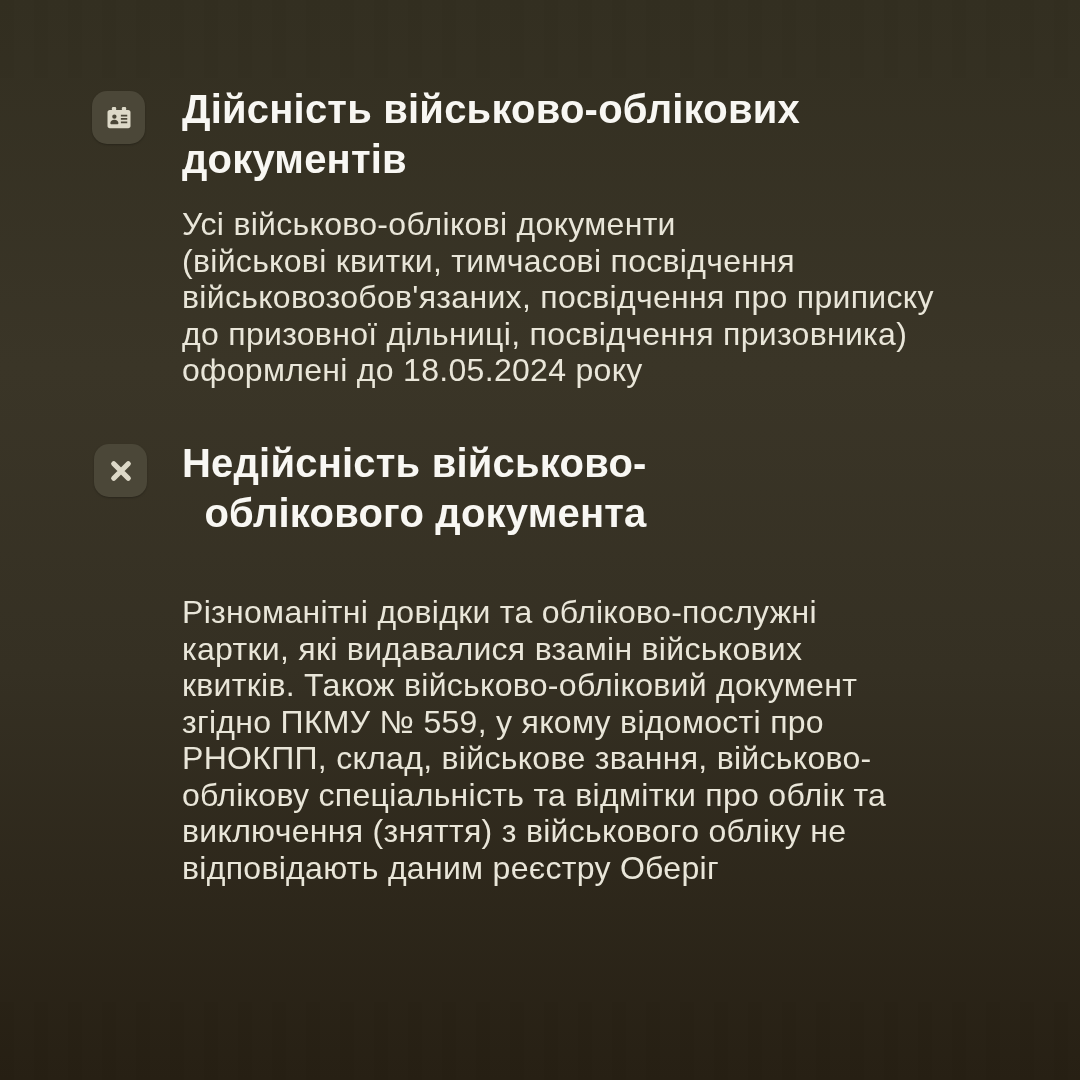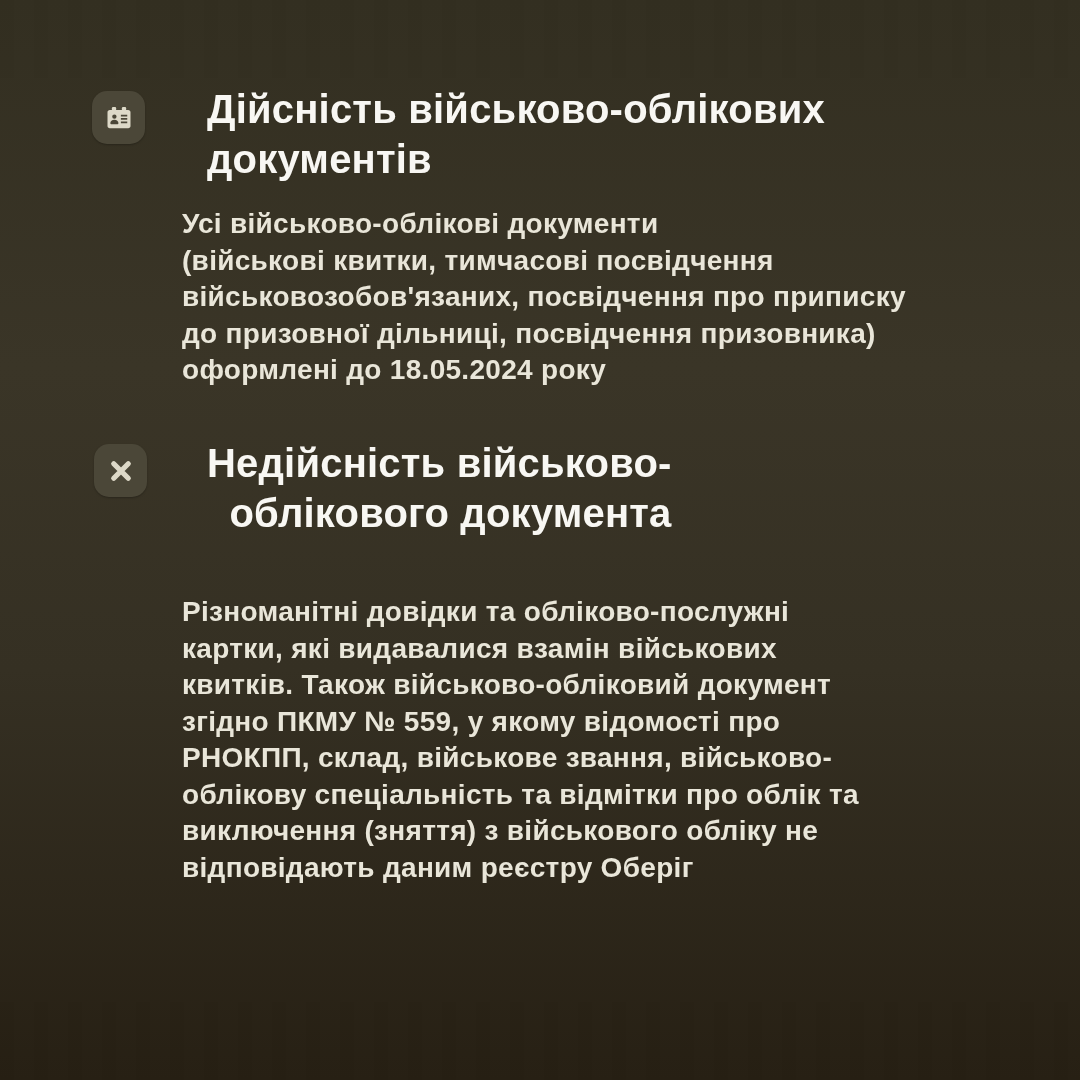--- a/index.html
+++ b/index.html
@@ -27,25 +27,24 @@
     background:var(--icon-bg);
     display:flex;align-items:center;justify-content:center;
     box-shadow:0 1px 2px rgba(0,0,0,.25);
   }
   .icon-btn svg{display:block;}
   .heading{
     position:absolute;left:182px;
     font-size:40px;font-weight:700;line-height:50px;
     color:var(--heading-color);letter-spacing:.2px;
     white-space:pre-line;
-    margin-left:25px;
   }
   .body-text{
     position:absolute;left:182px;width:840px;
-    font-size:28px;font-weight:700;line-height:36.5px;
+    font-size:32px;font-weight:400;line-height:36.5px;
     color:var(--body-color);letter-spacing:.3px;
     white-space:pre-line;
   }
   #icon1{left:92px;top:91px;}
   #heading1{top:84px;}
   #body1{top:206px;}
   #icon2{left:94px;top:444px;}
   #heading2{top:438px;text-align:right;}
   #body2{top:594px;}
 </style>

